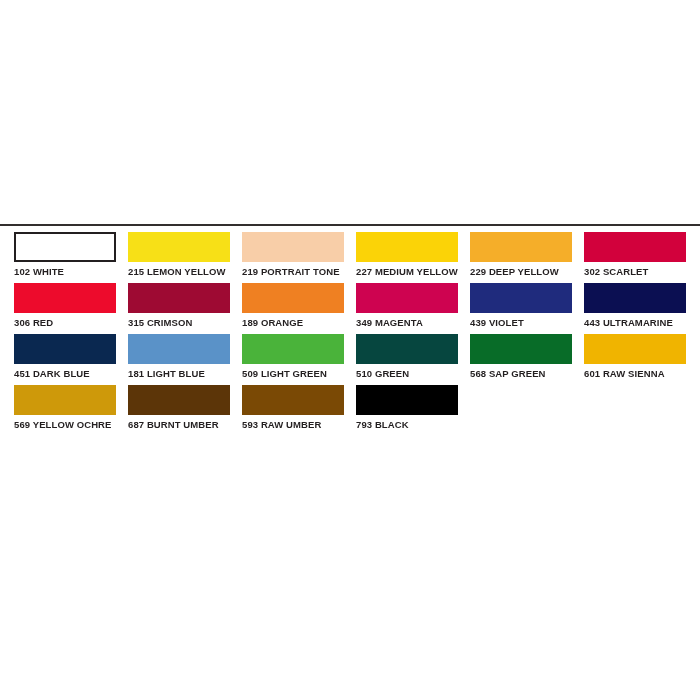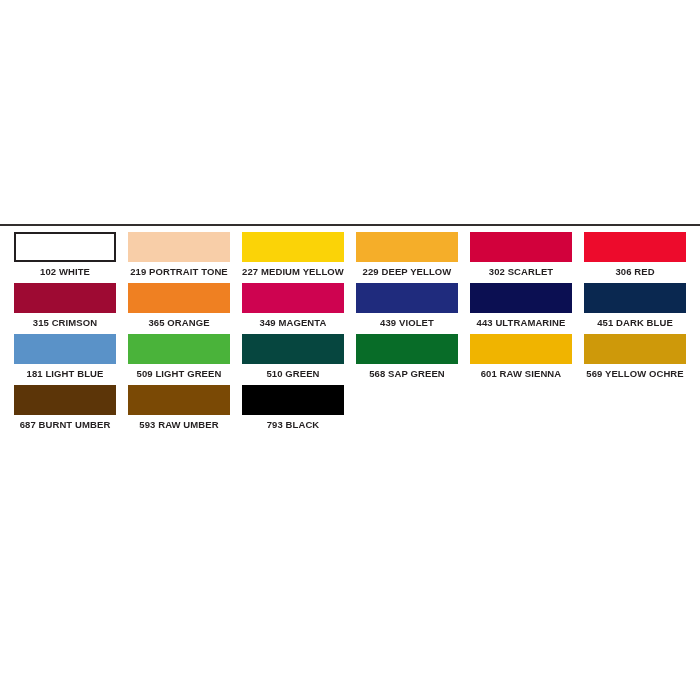--- a/index.html
+++ b/index.html
@@ -45,21 +45,21 @@
     box-sizing: border-box;
   }
 
   .swatch-cell {
     width: 100%;
     box-sizing: border-box;
     padding: 0 6px;
     margin-bottom: 5px;
     display: flex;
     flex-direction: column;
-    align-items: center;
+    align-items: flex-start;
   }
 
   .swatch-chip {
     width: 100%;
     height: 30px;
     box-sizing: border-box;
   }
 
   .swatch-chip.bordered {
     border: 2px solid #231f20;
@@ -83,20 +83,24 @@
 <div id="chart-root">
 
   <div id="top-rule"></div>
 
   <div id="swatch-grid">
       <div class="swatch-cell">
         <div class="swatch-chip bordered" style="background: rgb(255, 255, 255);"></div>
         <div class="swatch-label">102 WHITE</div>
       </div>
       <div class="swatch-cell">
+        <div class="swatch-chip" style="background: rgb(247, 224, 23);"></div>
+        <div class="swatch-label">215 LEMON YELLOW</div>
+      </div>
+      <div class="swatch-cell">
         <div class="swatch-chip" style="background: rgb(248, 206, 168);"></div>
         <div class="swatch-label">219 PORTRAIT TONE</div>
       </div>
       <div class="swatch-cell">
         <div class="swatch-chip" style="background: rgb(251, 211, 7);"></div>
         <div class="swatch-label">227 MEDIUM YELLOW</div>
       </div>
       <div class="swatch-cell">
         <div class="swatch-chip" style="background: rgb(245, 174, 41);"></div>
         <div class="swatch-label">229 DEEP YELLOW</div>
@@ -108,21 +112,21 @@
       <div class="swatch-cell">
         <div class="swatch-chip" style="background: rgb(237, 11, 44);"></div>
         <div class="swatch-label">306 RED</div>
       </div>
       <div class="swatch-cell">
         <div class="swatch-chip" style="background: rgb(158, 10, 51);"></div>
         <div class="swatch-label">315 CRIMSON</div>
       </div>
       <div class="swatch-cell">
         <div class="swatch-chip" style="background: rgb(239, 128, 34);"></div>
-        <div class="swatch-label">365 ORANGE</div>
+        <div class="swatch-label">189 ORANGE</div>
       </div>
       <div class="swatch-cell">
         <div class="swatch-chip" style="background: rgb(206, 3, 80);"></div>
         <div class="swatch-label">349 MAGENTA</div>
       </div>
       <div class="swatch-cell">
         <div class="swatch-chip" style="background: rgb(31, 43, 125);"></div>
         <div class="swatch-label">439 VIOLET</div>
       </div>
       <div class="swatch-cell">

